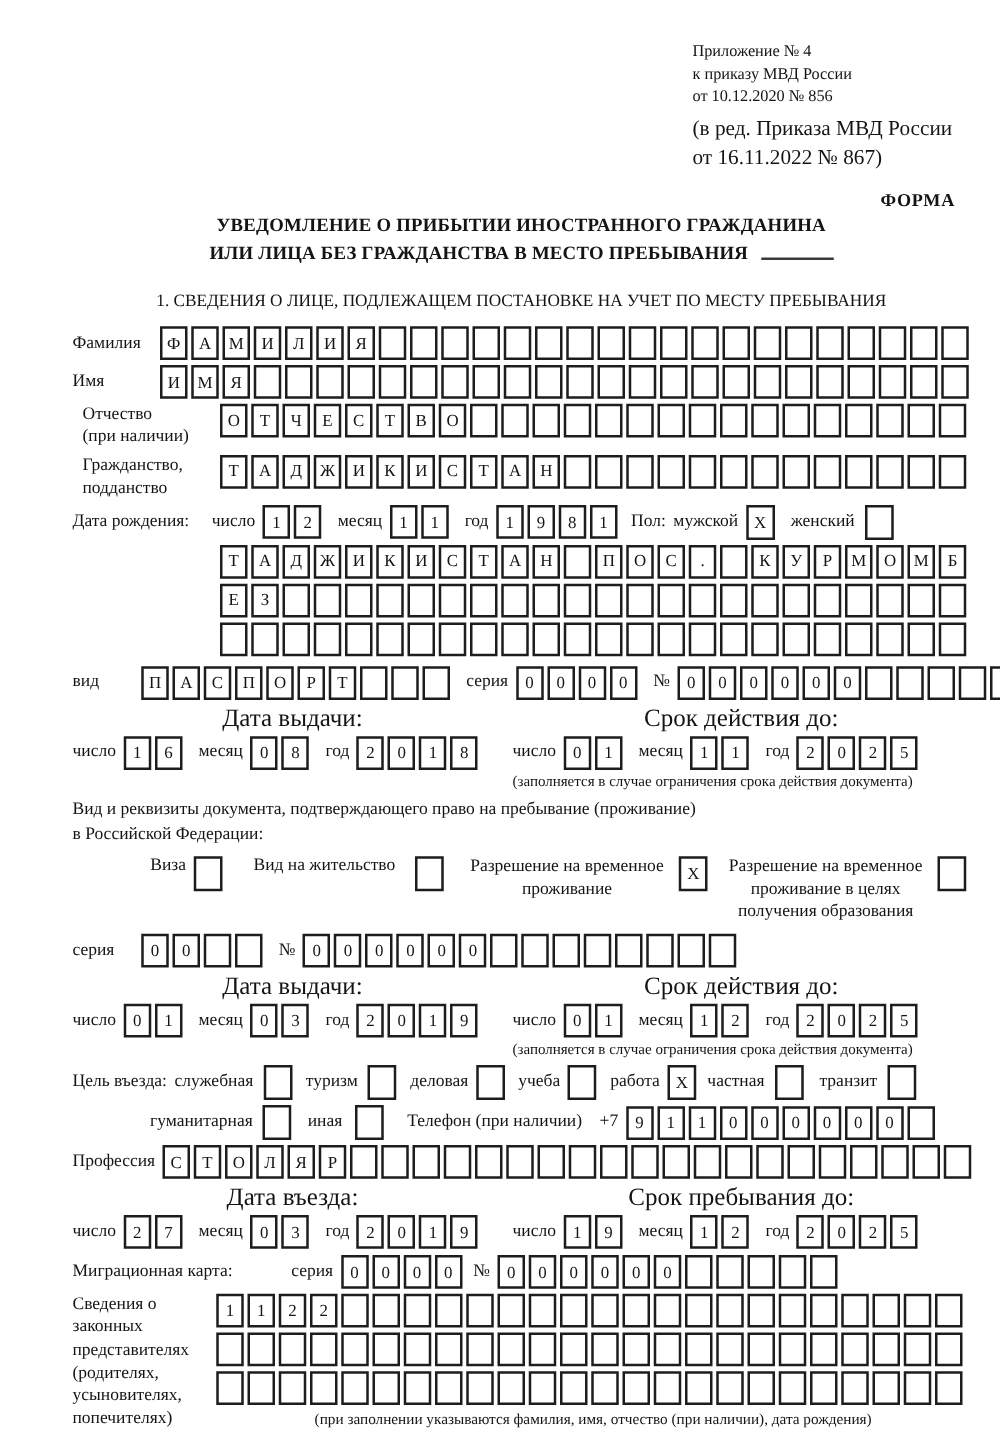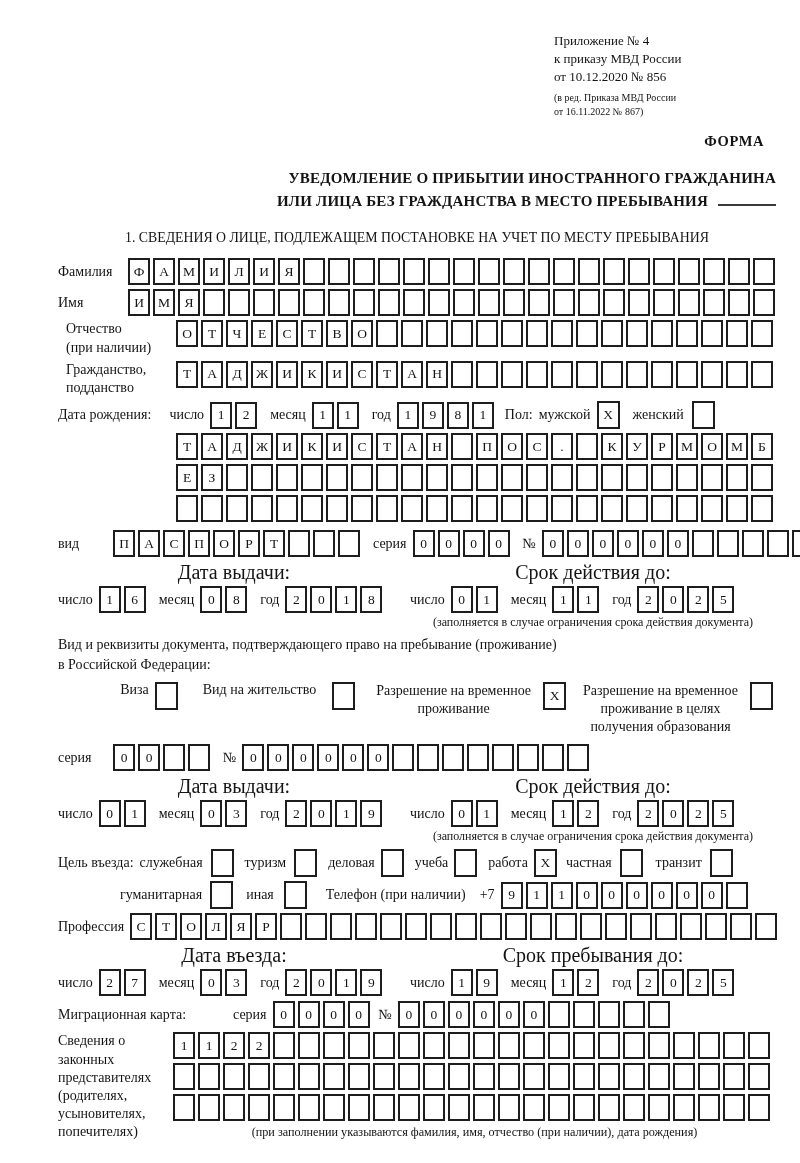--- a/index.html
+++ b/index.html
@@ -2,25 +2,25 @@
 <html><head>
 <meta charset="utf-8">
 <style>
   html,body{margin:0;padding:0;background:#fff;}
   body{width:800px;height:1163px;overflow:hidden;color:#141414;
        font-family:"Liberation Serif","DejaVu Serif",serif;}
   .page{box-sizing:border-box;width:800px;height:1163px;padding:32px 24px 0 58px;}
 
   
   .hdr{margin-left:auto;width:222px;font-size:13px;line-height:1.38;}
-  .hdr .ed{font-size:10px;}
+  .hdr .ed{font-size:17px;}
   .hdr .gap{margin-top:5px;}
   .forma{text-align:right;font-weight:bold;font-size:14.5px;margin:15px 12px 0 0;letter-spacing:.6px;}
 
-  .title{text-align:right;font-weight:bold;font-size:15px;margin-top:17px;line-height:1.5;letter-spacing:.2px;}
+  .title{text-align:center;font-weight:bold;font-size:15px;margin-top:0;line-height:1.5;letter-spacing:.2px;}
   .uline{display:inline-block;width:58px;border-bottom:2px solid #3a3a3a;height:.9em;margin-left:10px;}
   .sect{text-align:center;font-weight:normal;font-size:13.8px;margin:18px 0 12px 0;}
 
   .row{display:flex;align-items:center;margin-bottom:4px;}
   .row.top{align-items:flex-start;justify-content:flex-end;}
   .lbl{font-size:14px;flex:none;}
   .ctr{text-align:center;}
   .lline{display:block;line-height:1.3;}
 
   .boxrow{display:flex;flex:none;}
@@ -36,21 +36,21 @@
   .dlab{margin:0 6px 0 10px;}
 
   .stackboxes .boxrow{margin-bottom:4px;}
   .dochead{text-align:center;font-weight:bold;font-size:14px;margin:4px 0 6px 0;}
 
   .dategrp{display:flex;margin-bottom:5px;}
   .dg-left{width:352px;flex:none;}
   .dg-right{flex:1;}
   .dg-head{text-align:center;margin-bottom:2px;font-size:20px;}
   .dg-row{display:flex;align-items:center;}
-  .note{font-size:12px;text-align:center;margin-top:2px;white-space:nowrap;}
+  .note{font-size:12px;margin-top:2px;white-space:nowrap;}
 
   .para{font-size:14px;line-height:1.45;}
   .repcol{flex:1;}
   .repcol .boxrow{margin-bottom:4px;}
   .repnote{font-size:12.2px;text-align:center;margin-top:4px;white-space:nowrap;}
 </style>
 </head>
 <body>
 
 <div class="page">

